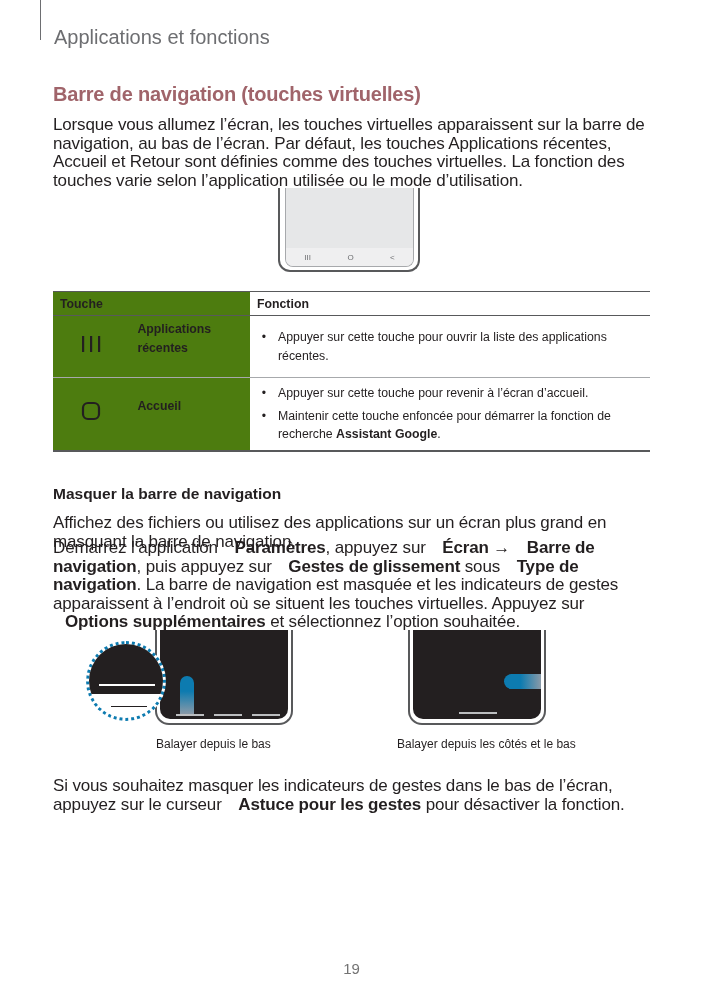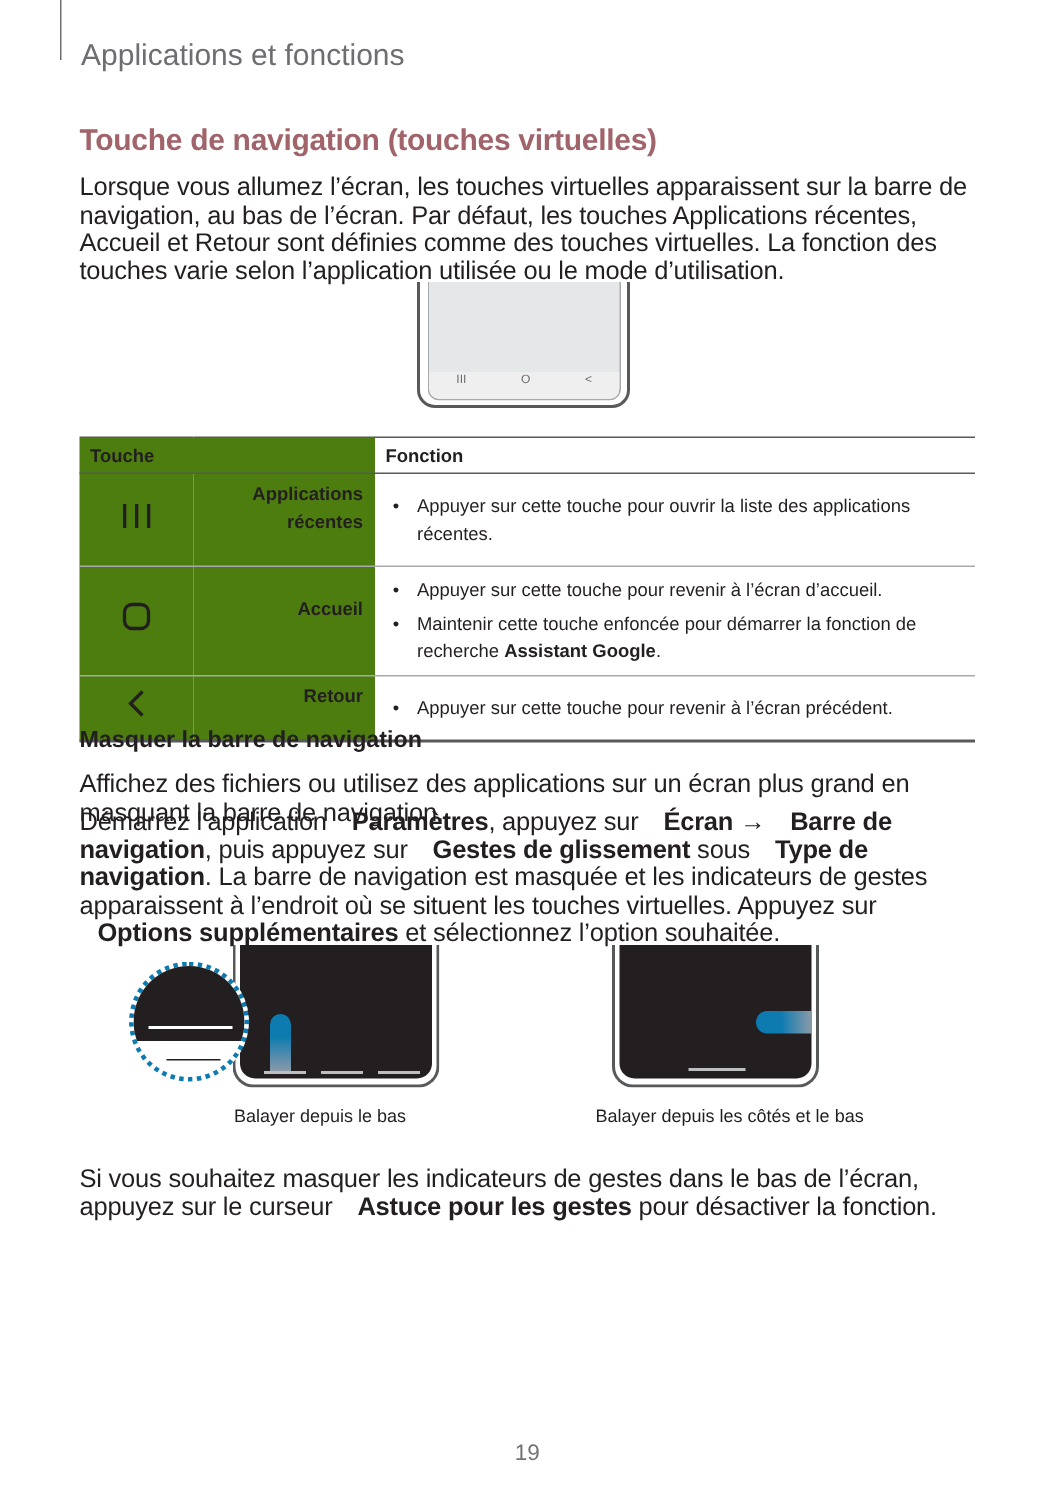--- a/index.html
+++ b/index.html
@@ -5,50 +5,50 @@
   * { box-sizing: border-box; margin: 0; padding: 0; }
   body { width: 703px; height: 994px; background: #ffffff; font-family: "Liberation Sans", sans-serif; color: #231f20; position: relative; overflow: hidden; }
   .hdr-rule { position: absolute; left: 40px; top: 0; width: 1px; height: 40px; background: #6d6e71; }
   .hdr-title { position: absolute; left: 54px; top: 26px; font-size: 20px; color: #6d6e71; }
   .h1 { position: absolute; left: 53px; top: 83px; font-size: 20px; font-weight: bold; color: #a0646a; letter-spacing: -0.2px; }
   .para { position: absolute; left: 53px; width: 600px; font-size: 17px; line-height: 18.5px; color: #231f20; letter-spacing: -0.15px; }
   .para b { font-weight: bold; padding-left: 12px; }
   
   .phone-top { position: absolute; left: 278px; top: 188px; width: 142px; height: 84px; border: 2px solid #58595b; border-top: none; border-radius: 0 0 12px 12px; }
   .phone-top-screen { position: absolute; left: 285px; top: 188px; width: 129px; height: 79px; background: #e6e7e8; border: 1px solid #a7a9ac; border-top: none; border-radius: 0 0 8px 8px; overflow: hidden; }
-  .phone-top-nav { position: absolute; left: 0; bottom: 0; width: 100%; height: 18px; background: #efeff0; display: flex; justify-content: space-around; font-size: 8px; color: #6d6e71; }
+  .phone-top-nav { position: absolute; left: 0; bottom: 0; width: 100%; height: 18px; background: #efeff0; display: flex; justify-content: space-around; align-items: center; font-size: 8px; color: #6d6e71; }
   
   .tbl { position: absolute; left: 53px; top: 291px; width: 597px; border-collapse: collapse; font-size: 12.3px; }
   .tbl .top-rule { border-top: 1.5px solid #58595b; }
   .tbl th { text-align: left; font-weight: bold; padding: 4px 7px; height: 24px; border-bottom: 1.5px solid #58595b; }
   .tbl td { vertical-align: middle; border-bottom: 1px solid #a7a9ac; line-height: 18.5px; }
   .tbl tr:last-child td { border-bottom: 2px solid #58595b; }
   .gray { background: #4d7c0f; }
   .icon-cell { width: 76px; text-align: center; }
-  .name-cell { width: 120px; font-weight: bold; padding: 4px 8px 20px 8px; text-align: right; }
+  .name-cell { width: 120px; font-weight: bold; padding: 4px 8px 20px 8px; }
   .fn-cell { padding: 4px 10px 4px 10px; }
   .bullet { display: flex; gap: 10px; padding: 2px 0; }
   .bullet .dot { width: 8px; flex: none; text-align: center; }
   .h2 { position: absolute; left: 53px; top: 485px; font-size: 15.5px; font-weight: bold; color: #231f20; }
   
   .phone-dark { position: absolute; background: #231f20; border-radius: 0 0 10px 10px; }
   .phone-frame { position: absolute; border: 2px solid #58595b; border-top: none; border-radius: 0 0 14px 14px; }
   .gbar { position: absolute; height: 2px; background: #bcbec0; }
   .caption { position: absolute; font-size: 12px; color: #231f20; }
   .magnifier { position: absolute; left: 86px; top: 641px; width: 80px; height: 80px; border-radius: 50%; border: 3px dotted #0d7bb0; overflow: hidden; background: #ffffff; }
   .magnifier-dark { position: absolute; left: 0; top: 0; width: 100%; height: 68%; background: #231f20; }
   .page-num { position: absolute; left: 0; width: 703px; top: 960px; text-align: center; font-size: 15px; color: #737373; }
 </style>
 </head>
 <body>
 
 <div class="hdr-rule"></div>
 <div class="hdr-title">Applications et fonctions</div>
 
-<div class="h1">Touche de navigation (touches virtuelles)</div>
+<div class="h1">Barre de navigation (touches virtuelles)</div>
 <div class="para" style="top:116px;">Lorsque vous allumez l’écran, les touches virtuelles apparaissent sur la barre de navigation, au bas de l’écran. Par défaut, les touches Applications récentes, Accueil et Retour sont définies comme des touches virtuelles. La fonction des touches varie selon l’application utilisée ou le mode d’utilisation.</div>
 
 <div class="phone-top"></div>
 <div class="phone-top-screen">
   <div class="phone-top-nav">
     <span>III</span>
     <span>O</span>
     <span>&lt;</span>
   </div>
 </div>
@@ -86,34 +86,20 @@
       <div class="bullet">
             <span class="dot">•</span>
             <span>Appuyer sur cette touche pour revenir à l’écran d’accueil.</span>
           </div>
       <div class="bullet">
             <span class="dot">•</span>
             <span><span>Maintenir cette touche enfoncée pour démarrer la fonction de recherche </span><b>Assistant Google</b><span>.</span></span>
           </div>
     </td>
   </tr>
-  <tr style="height:30px;">
-    <td class="gray icon-cell">
-      <svg width="14" height="20" viewBox="0 0 14 20">
-            <polyline points="11,2 3,10 11,18" fill="none" stroke="#231f20" stroke-width="2.2"></polyline>
-          </svg>
-    </td>
-    <td class="gray name-cell">Retour</td>
-    <td class="fn-cell">
-      <div class="bullet">
-            <span class="dot">•</span>
-            <span>Appuyer sur cette touche pour revenir à l’écran précédent.</span>
-          </div>
-    </td>
-  </tr>
 </tbody>
   </table>
 
 <div class="h2">Masquer la barre de navigation</div>
 <div class="para" style="top:514px;">Affichez des fichiers ou utilisez des applications sur un écran plus grand en masquant la barre de navigation.</div>
 <div class="para" style="top:539px;">
   <span>Démarrez l’application </span><b>Paramètres</b><span>, appuyez sur </span><b>Écran</b><span> → </span><b>Barre de navigation</b><span>, puis appuyez sur </span><b>Gestes de glissement</b><span> sous </span><b>Type de navigation</b><span>. La barre de navigation est masquée et les indicateurs de gestes apparaissent à l’endroit où se situent les touches virtuelles. Appuyez sur </span><b>Options supplémentaires</b><span> et sélectionnez l’option souhaitée.</span>
 </div>
 
 <div class="phone-frame" style="left:155px; top:630px; width:138px; height:95px;"></div>

